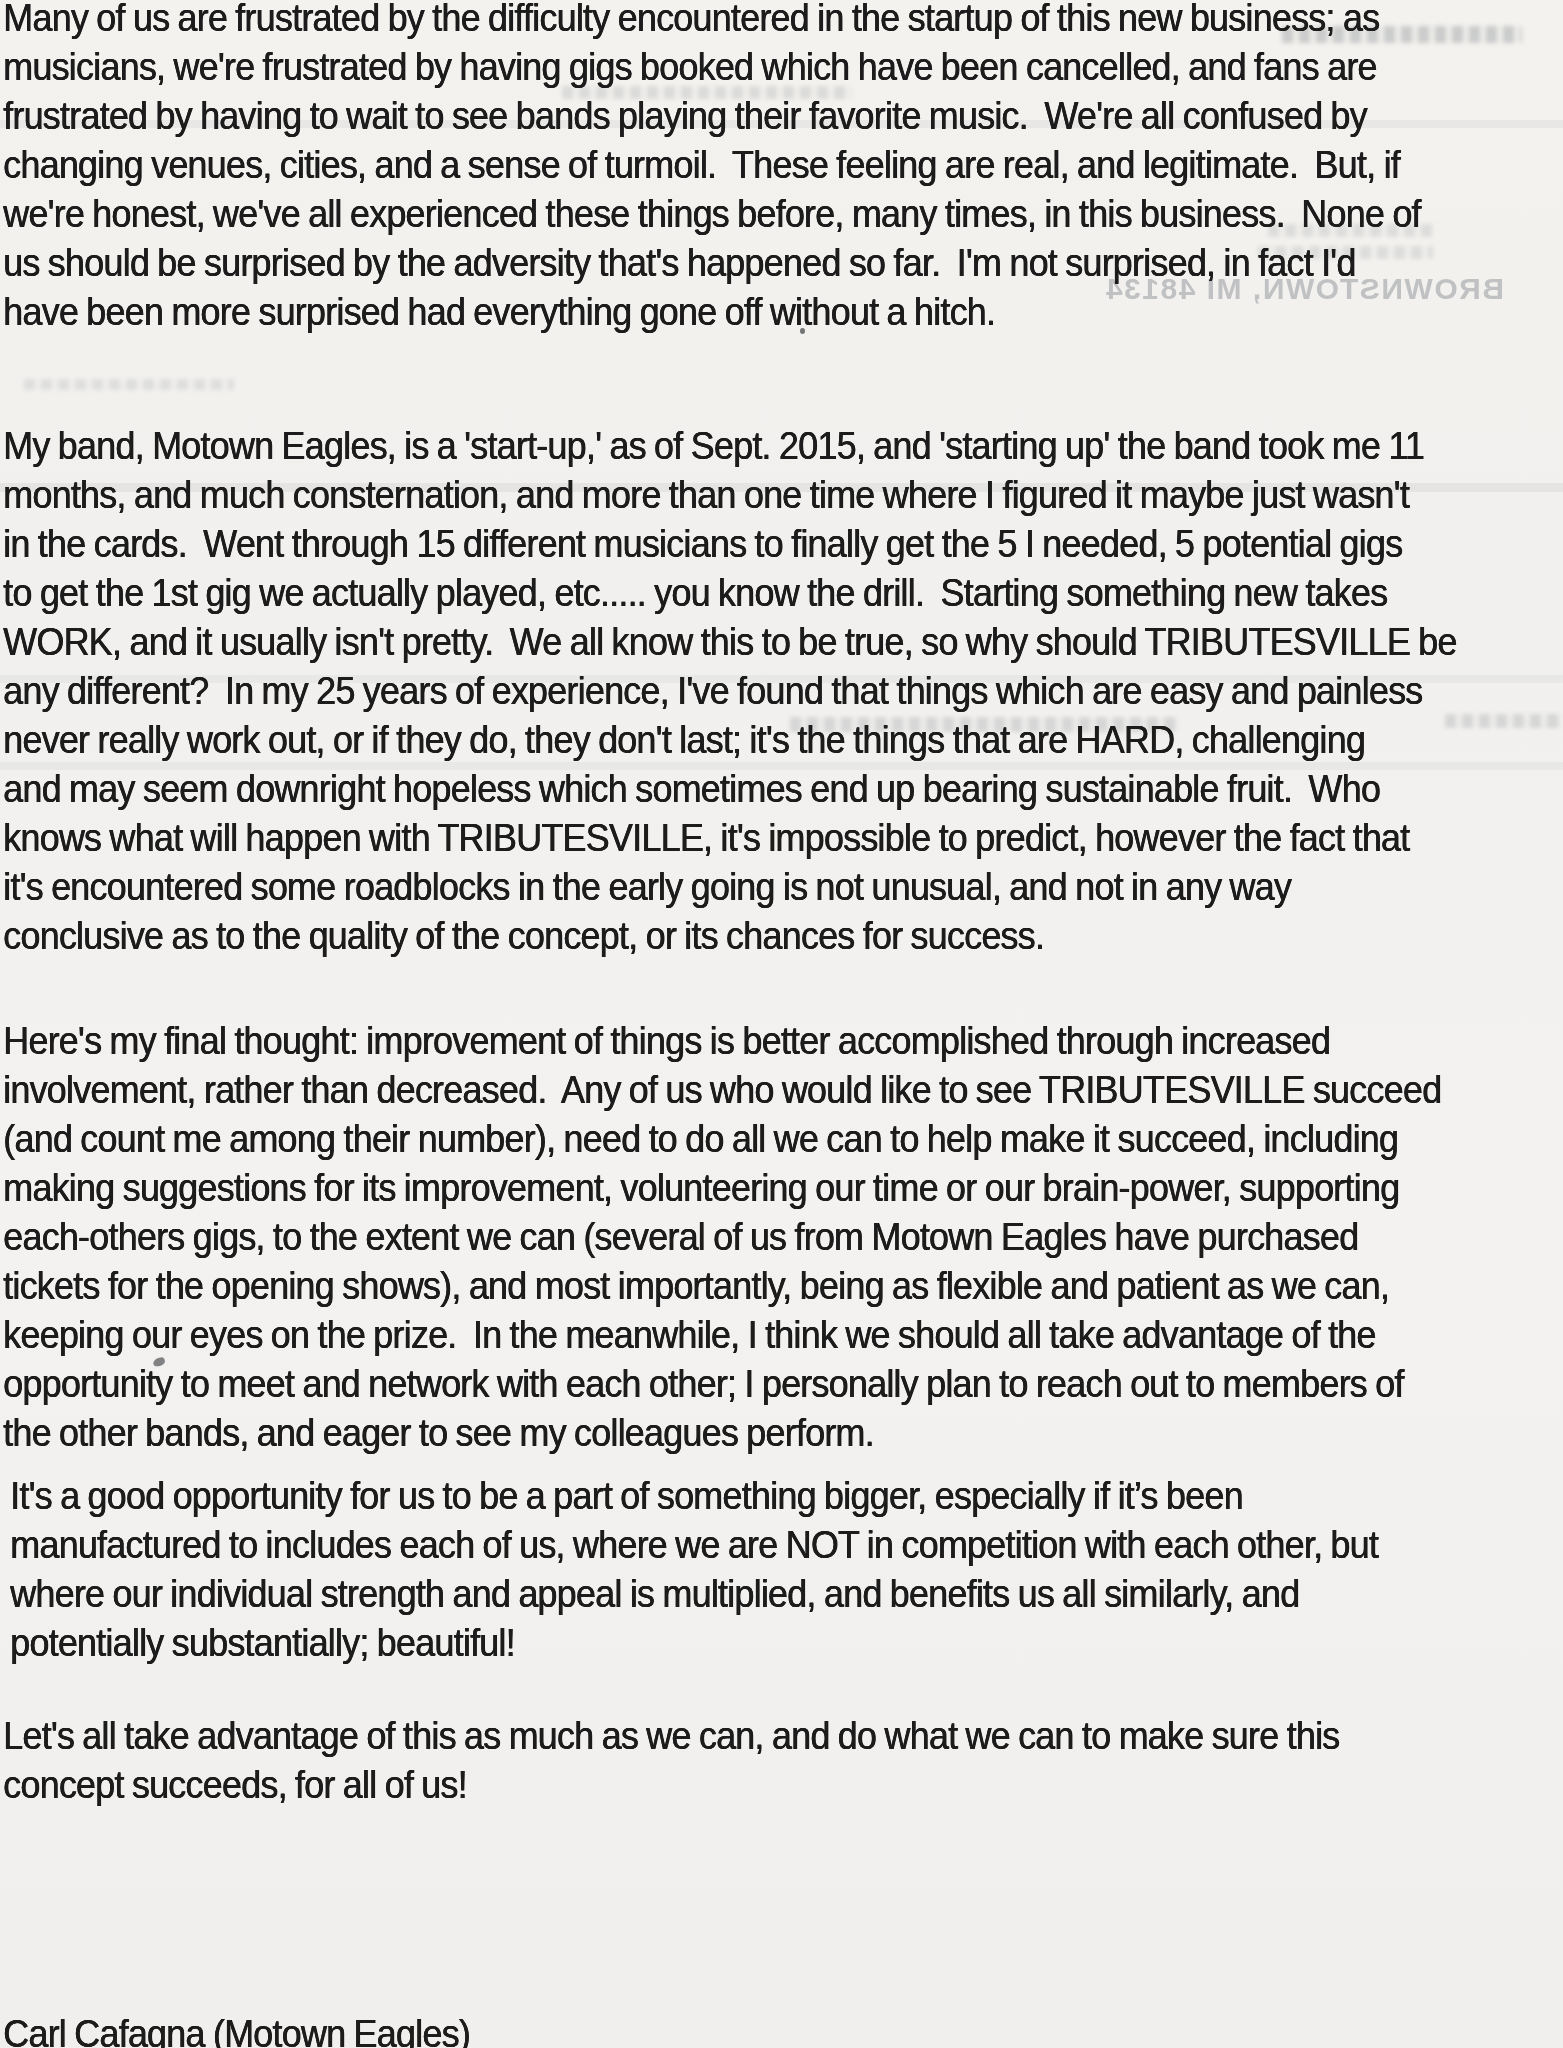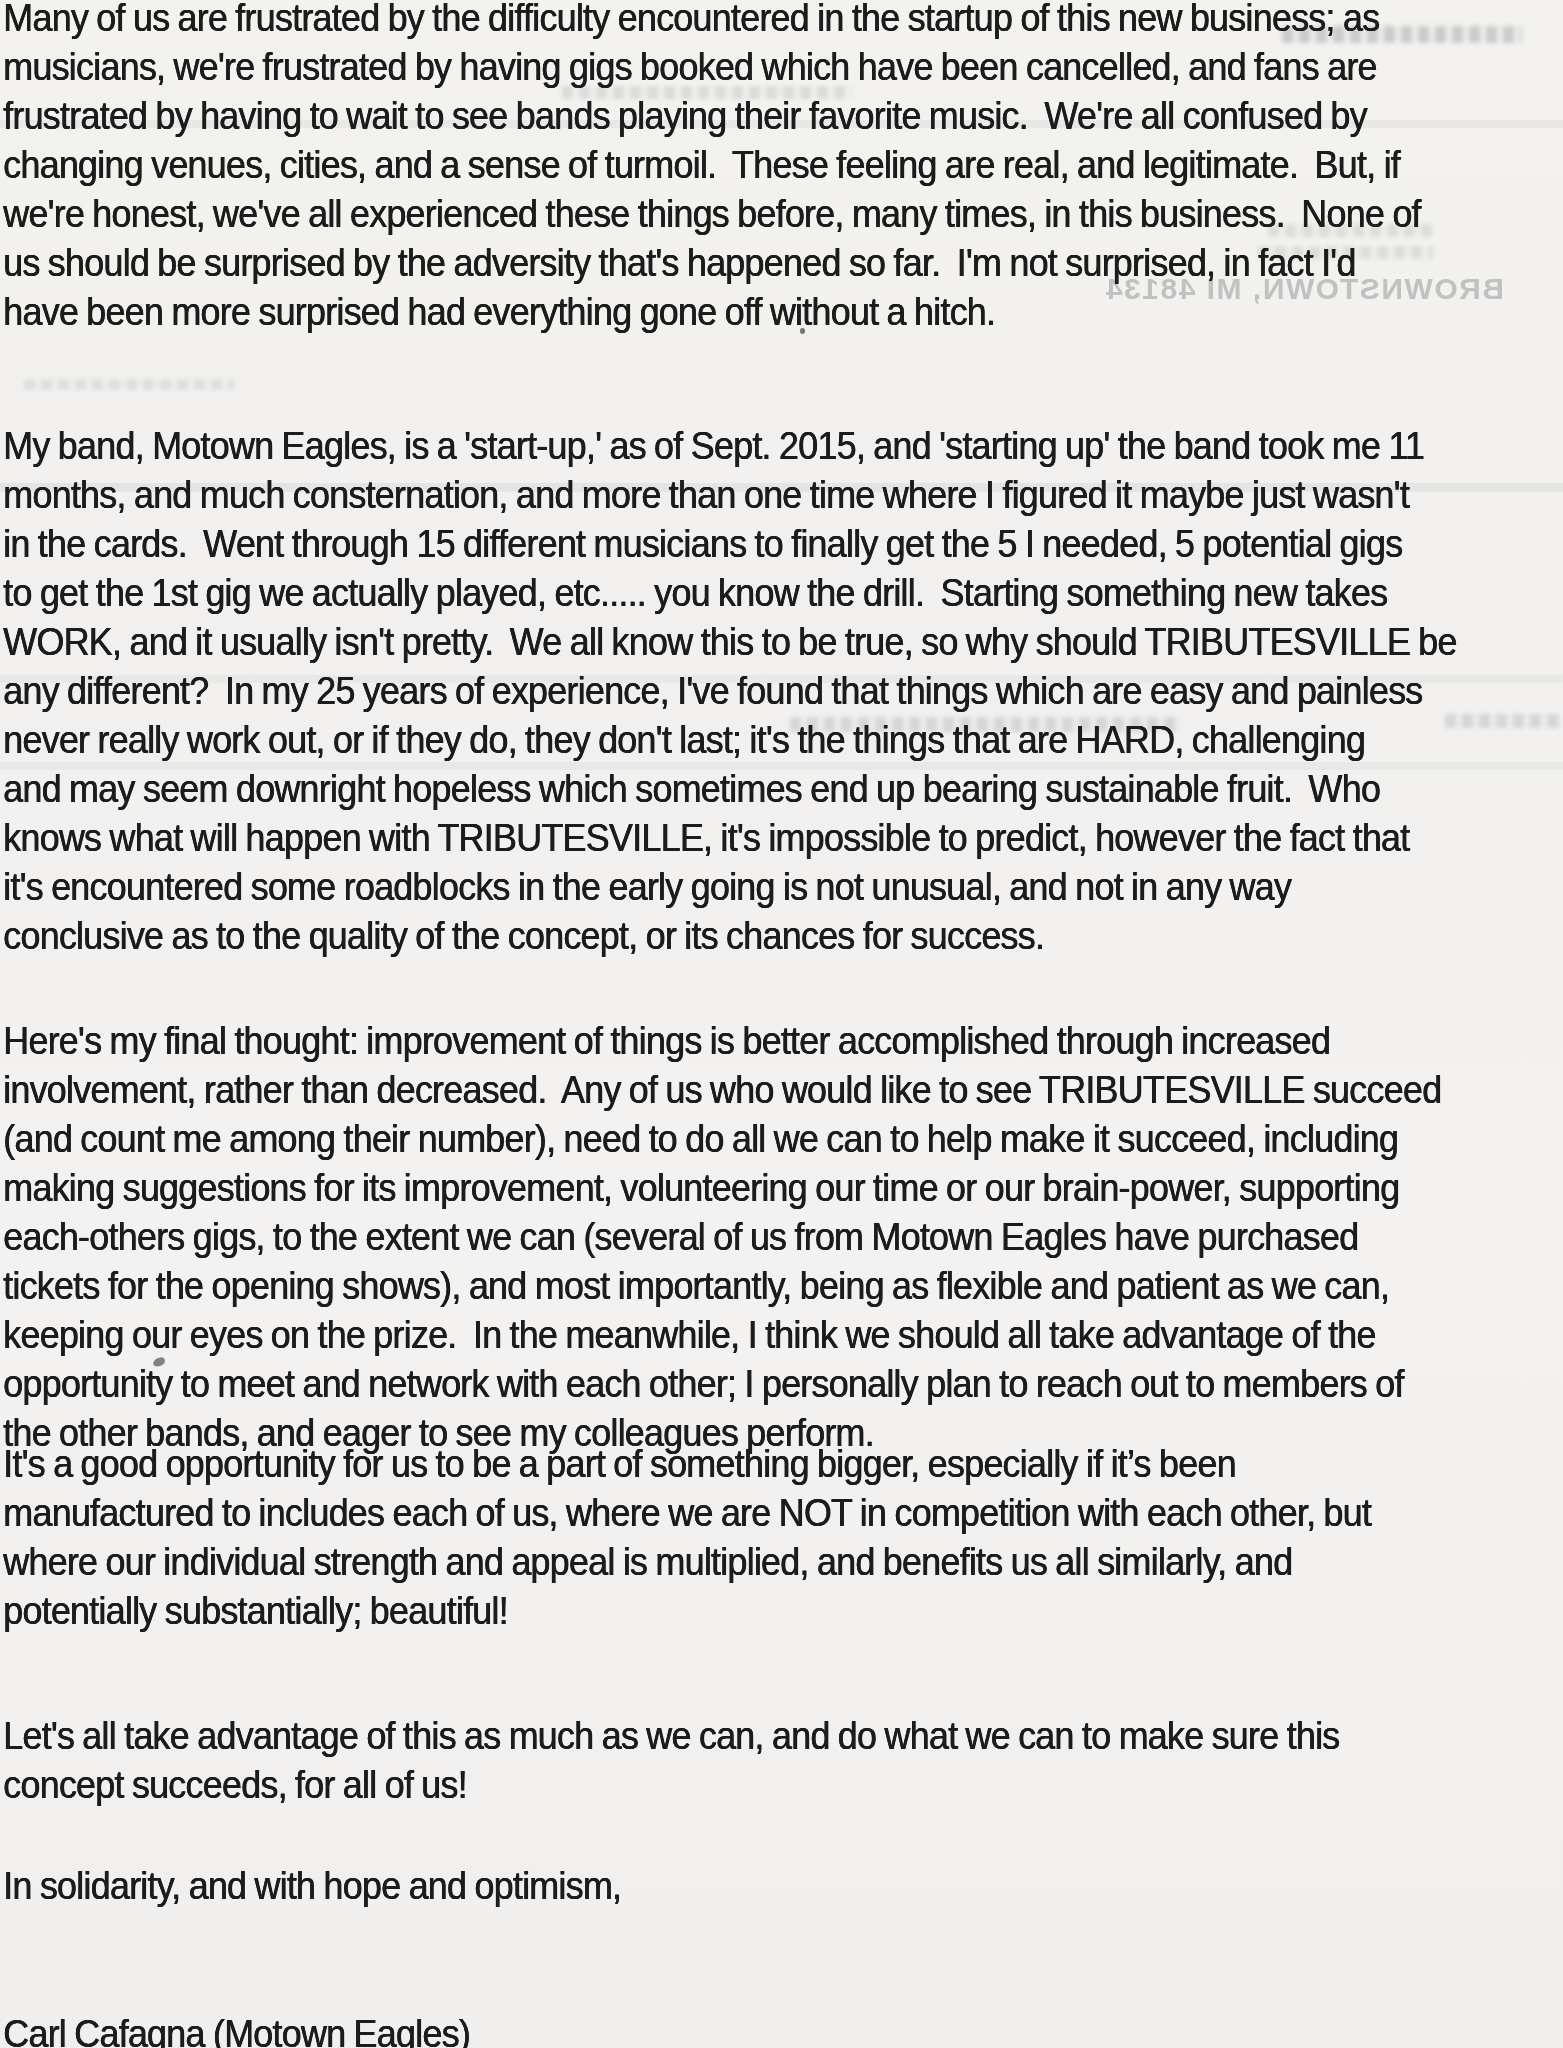--- a/index.html
+++ b/index.html
@@ -29,21 +29,21 @@
     word-spacing: -1px;
     white-space: pre;
     color: #1c1c1c;
     text-shadow: 0.5px 0 0 #1c1c1c, 0 0.4px 0 #222;
     transform: scaleY(1.1);
     transform-origin: 50% 55%;
   }
   .p1 { top: -7px; }
   .p2 { top: 388px; margin-top: 33px; }
   .p3 { top: 1016px; }
-  .p4 { top: 1439px; }
+  .p4 { top: 1471px; margin-left: 7px; }
   .p5 { top: 1711px; }
   .p6 { top: 1861px; }
   .p7 { top: 2009px; }
 
   
   .band { position: absolute; left: 0; right: 0; pointer-events: none; }
   .band-1 { top: 120px; height: 8px; background: rgba(178,182,187,0.16); }
   .band-2 { top: 483px; height: 9px; background: rgba(178,182,187,0.20); }
   .band-3 { top: 675px; height: 8px; background: rgba(178,182,187,0.14); }
   .band-4 { top: 762px; height: 8px; background: rgba(178,182,187,0.14); }
@@ -153,21 +153,18 @@
       <div class="line">manufactured to includes each of us, where we are NOT in competition with each other, but</div>
       <div class="line">where our individual strength and appeal is multiplied, and benefits us all similarly, and</div>
       <div class="line">potentially substantially; beautiful!</div>
     </div>
 
   <div class="para p5">
       <div class="line">Let's all take advantage of this as much as we can, and do what we can to make sure this</div>
       <div class="line">concept succeeds, for all of us!</div>
     </div>
 
-  <div class="para p6">
-      <div class="line">In solidarity, and with hope and optimism,</div>
-    </div>
 
   <div class="para p7">
       <div class="line">Carl Cafagna (Motown Eagles)</div>
     </div>
 
 </div>
 
 </body></html>

